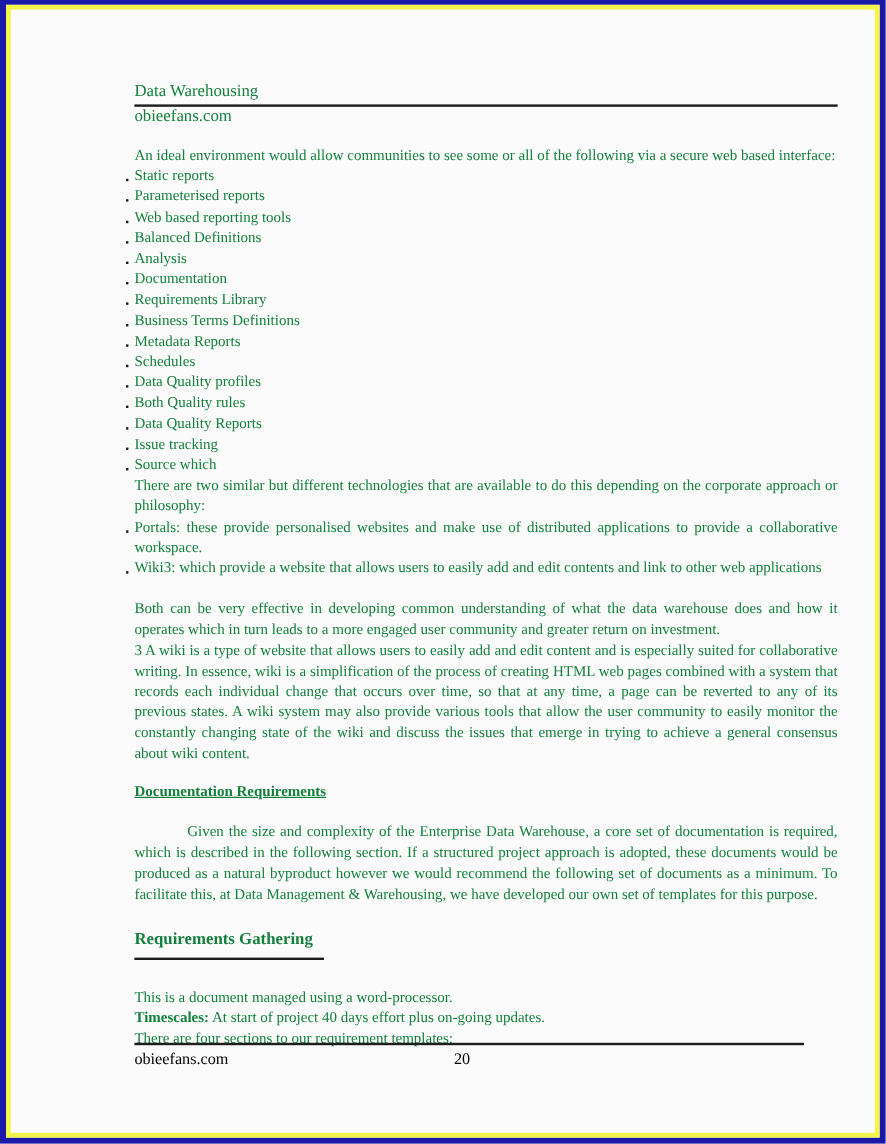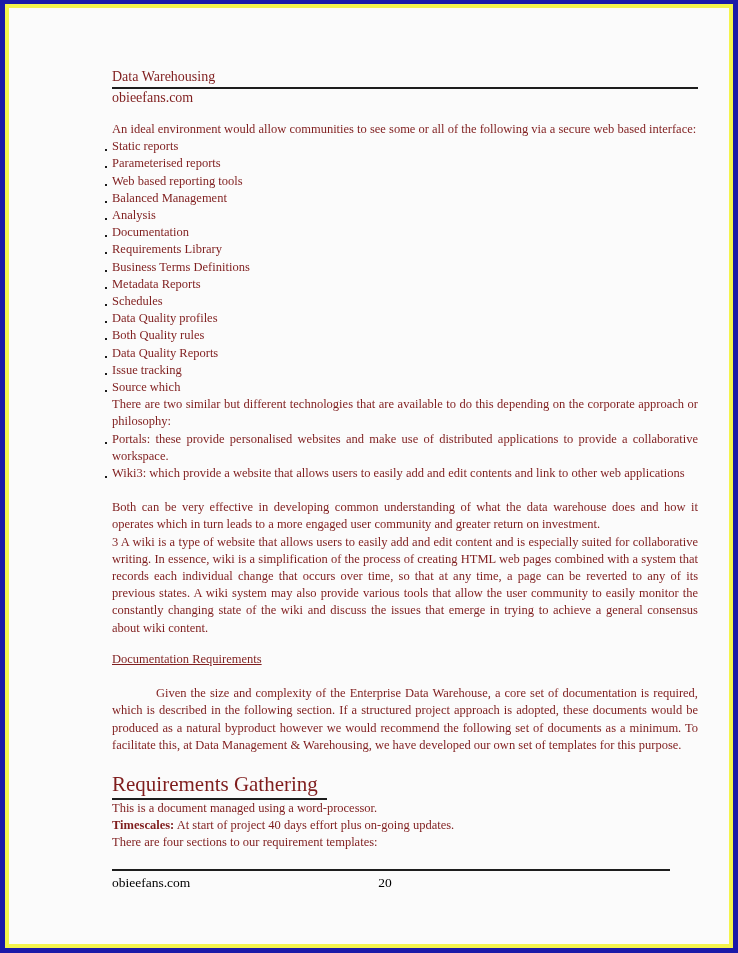--- a/index.html
+++ b/index.html
@@ -10,21 +10,21 @@
     position:relative;
   }
   .page {
     position:absolute;
     left:5px; top:4px; right:5px; bottom:5px;
     border:4px solid #f4f44c;
     background:#fbfbfb;
   }
   .content {
     padding:60px 31px 0 103px;
-    color:#7f1d1d;
+    color:#15803d;
     font-size:12.5px;
     line-height:17.2px;
   }
   .header-title {
     font-size:14px;
     line-height:18px;
     border-bottom:2px solid #1d1d1d;
     padding-bottom:1px;
   }
   .header-site {
@@ -36,35 +36,35 @@
   .bulleted { position:relative; }
   .bulleted::before {
     content:"";
     position:absolute;
     left:-7px; top:11px;
     width:2px; height:2px;
     background:#1d1d1d;
   }
   .spacer { height:17px; }
   .doc-heading {
-    font-weight:normal;
+    font-weight:bold;
     text-decoration:underline;
     margin-top:14px;
     margin-bottom:17px;
   }
   .doc-para {
     text-align:justify;
     text-indent:44px;
   }
   .req-heading {
     margin-top:17px;
-    margin-bottom:0;
-    font-size:21px;
+    margin-bottom:23px;
+    font-size:14px;
     line-height:26px;
-    font-weight:normal;
+    font-weight:bold;
   }
   .req-heading .underlined {
     display:inline-block;
     border-bottom:2px solid #1d1d1d;
     padding-right:9px;
     padding-bottom:1px;
   }
   .bold { font-weight:bold; }
   .footer {
     position:absolute;
@@ -90,21 +90,21 @@
 
     <div class="header-title">Data Warehousing</div>
     <div class="header-site">obieefans.com</div>
 
     <div>An ideal environment would allow communities to see some or all of the following via a secure web based interface:</div>
 
     <div>
       <div class="bulleted">Static reports</div>
       <div class="bulleted">Parameterised reports</div>
       <div class="bulleted">Web based reporting tools</div>
-      <div class="bulleted">Balanced Management</div>
+      <div class="bulleted">Balanced Definitions</div>
       <div class="bulleted">Analysis</div>
       <div class="bulleted">Documentation</div>
       <div class="bulleted">Requirements Library</div>
       <div class="bulleted">Business Terms Definitions</div>
       <div class="bulleted">Metadata Reports</div>
       <div class="bulleted">Schedules</div>
       <div class="bulleted">Data Quality profiles</div>
       <div class="bulleted">Both Quality rules</div>
       <div class="bulleted">Data Quality Reports</div>
       <div class="bulleted">Issue tracking</div>

